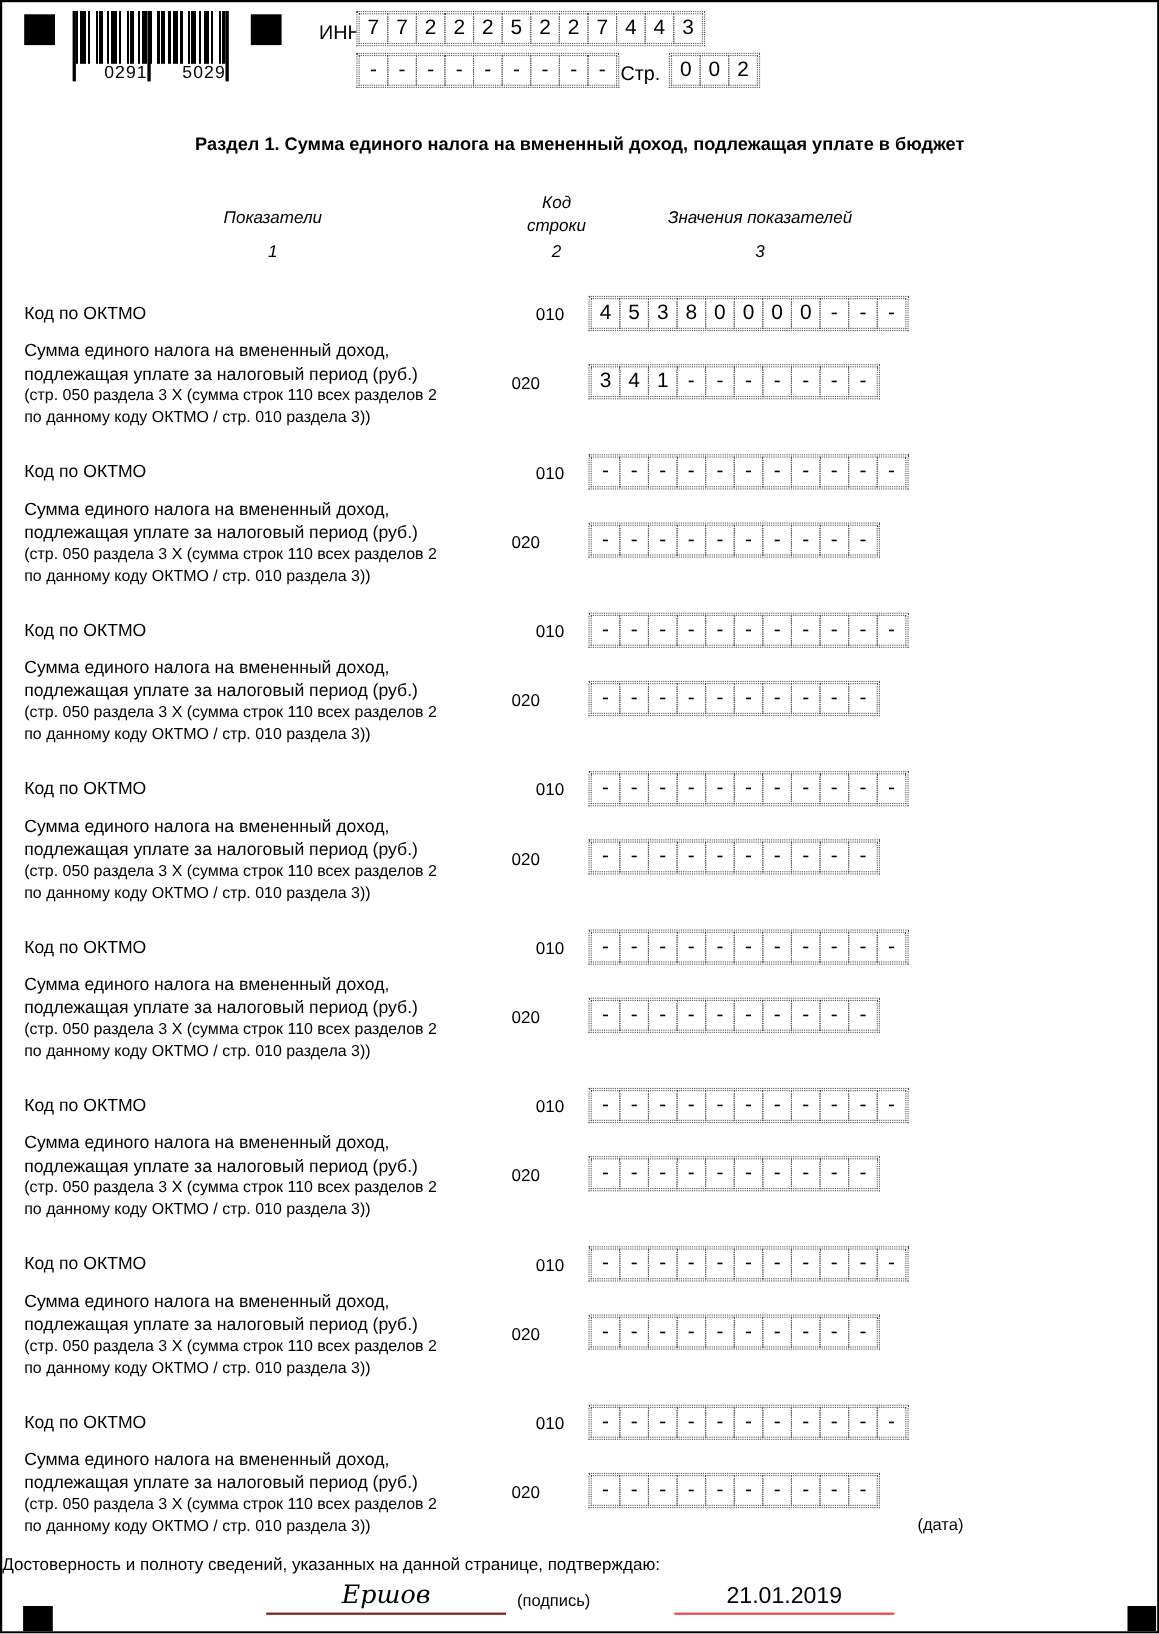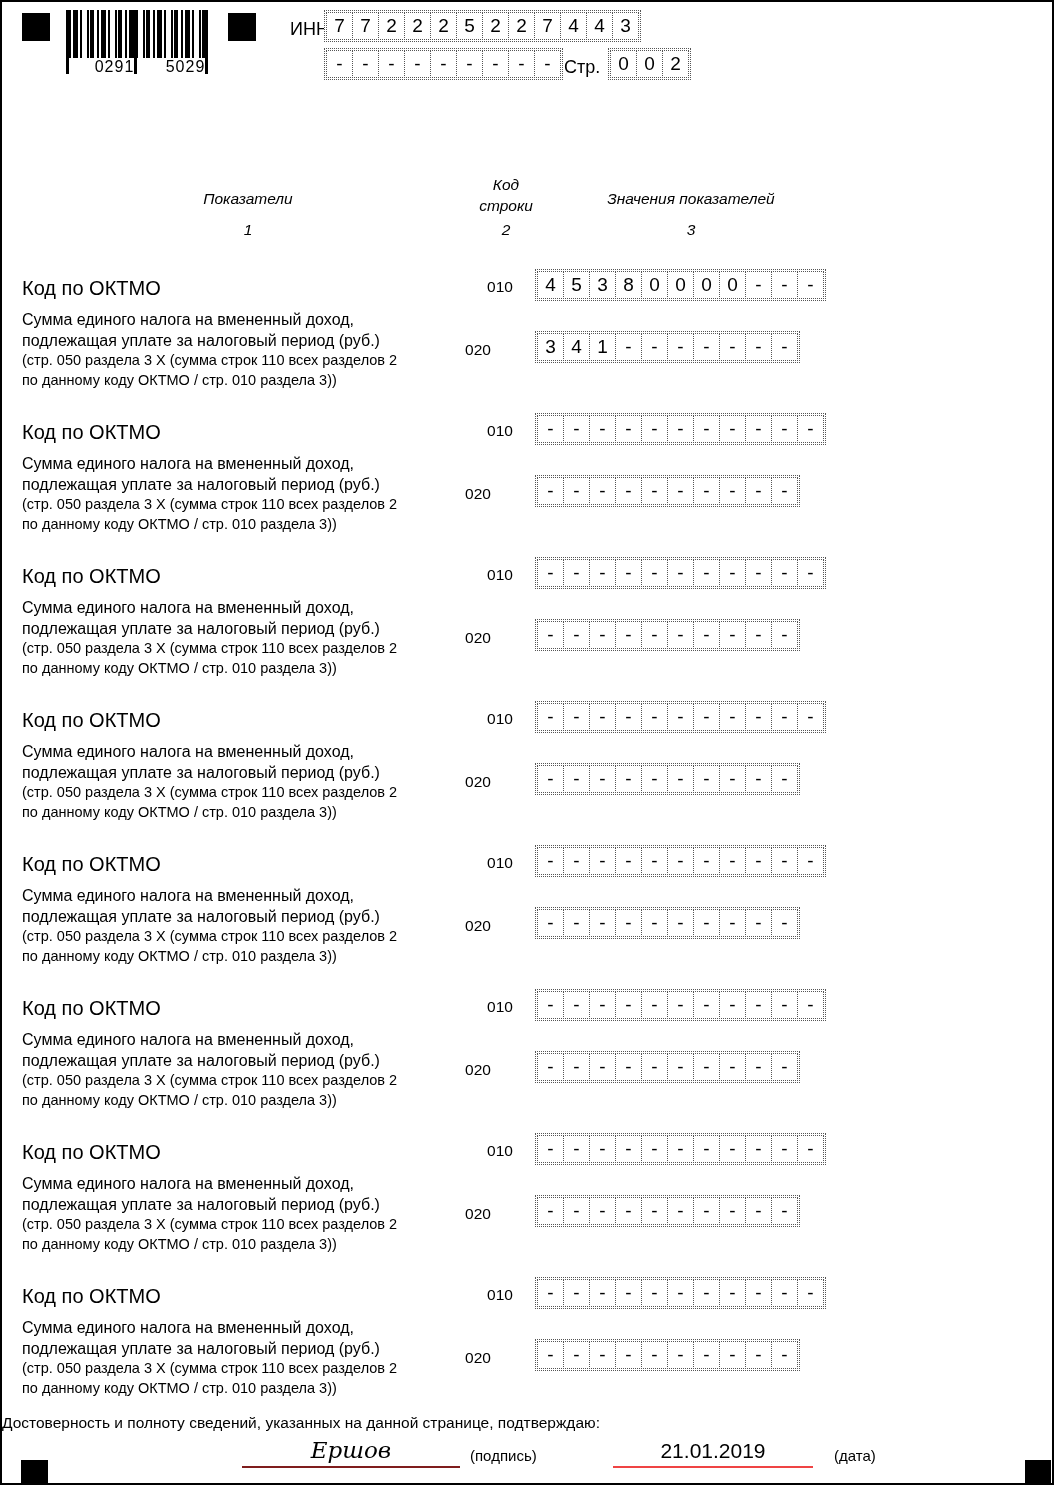--- a/index.html
+++ b/index.html
@@ -57,41 +57,41 @@
   .colhead.c1{left:146px;top:186px;width:200px;}
   .colhead.c2{left:454px;top:172px;width:100px;}
   .colhead.c3{left:564px;top:186px;width:250px;}
   .colnum{position:absolute;text-align:center;font-style:italic;font-size:15.5px;}
   .colnum.n1{left:146px;top:219px;width:200px;}
   .colnum.n2{left:454px;top:219px;width:100px;}
   .colnum.n3{left:564px;top:219px;width:250px;}
 
   .blocks{position:absolute;left:0;top:266px;width:100%;}
   .block{position:relative;height:144px;}
-  .oktmo-label{position:absolute;left:20px;top:9px;font-size:20px;}
+  .oktmo-label{position:absolute;left:20px;top:9px;font-size:16px;}
   .code1{position:absolute;left:476px;top:10px;width:44px;text-align:center;font-size:15.5px;}
   .cells1{position:absolute;left:533px;top:1px;}
   .sumwrap{position:absolute;left:20px;top:41px;}
   .sum-main{font-size:16px;line-height:21px;white-space:pre-line;}
   .sum-note{font-size:14.5px;line-height:19.5px;white-space:pre-line;}
   .code2{position:absolute;left:454px;top:73px;width:44px;text-align:center;font-size:15.5px;}
   .cells2{position:absolute;left:533px;top:63px;}
 
   .confirm{position:absolute;left:0;top:1412px;width:100%;font-size:15.5px;}
   .sigline{
     position:absolute;left:240px;top:1432px;width:218px;height:32px;
     border-bottom:2px solid #7f1d1d;text-align:center;
     font-family:"DejaVu Serif",serif;font-style:italic;font-size:23px;line-height:32px;
   }
   .sigcap{position:absolute;left:468px;top:1445px;font-size:15px;}
   .dateline{
     position:absolute;left:611px;top:1434px;width:200px;height:30px;
     border-bottom:2px solid #ef4444;text-align:center;font-size:21px;line-height:30px;
   }
-  .datecap{position:absolute;left:832px;top:1445px;font-size:15px;}
+  .datecap{position:absolute;left:832px;top:1376px;font-size:15px;}
 </style>
 </head>
 <body>
 
 <div class="page">
 
   <div class="sq tl"></div>
 
   <div class="barcode">
     <div class="bars"></div>
@@ -135,20 +135,21 @@
       <div class="cell">-</div>
     </div>
 
   <span class="lbl str-label">Стр.</span>
   <div class="cellrow str-cells">
       <div class="cell">0</div>
       <div class="cell">0</div>
       <div class="cell">2</div>
     </div>
 
+  <div class="title">Раздел 1. Сумма единого налога на вмененный доход, подлежащая уплате в бюджет</div>
 
   <div class="colhead c1">Показатели</div>
   <div class="colhead c2">Код
 строки</div>
   <div class="colhead c3">Значения показателей</div>
   <div class="colnum n1">1</div>
   <div class="colnum n2">2</div>
   <div class="colnum n3">3</div>
 
   <div class="blocks">

